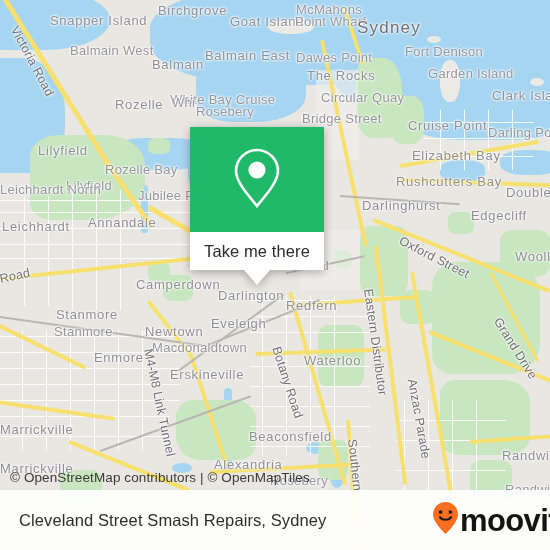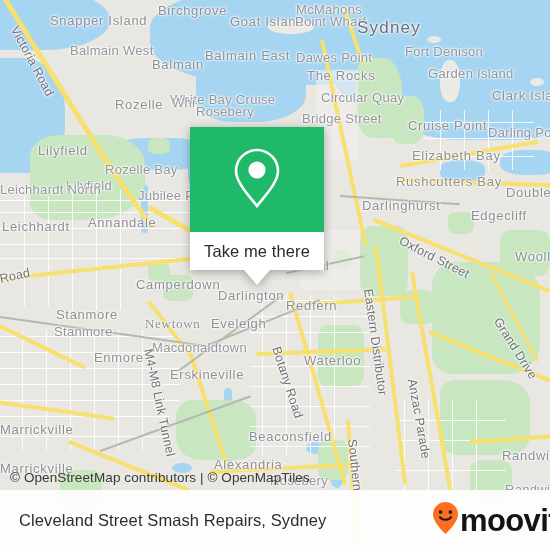--- a/index.html
+++ b/index.html
@@ -269,21 +269,21 @@
         <div class="lbl suburb" style="left: 396px; top: 174px;">Rushcutters Bay</div>
         <div class="lbl suburb" style="left: 362px; top: 198px;">Darlinghurst</div>
         <div class="lbl suburb" style="left: 471px; top: 208px;">Edgecliff</div>
         <div class="lbl road-lbl" style="left: 400px; top: 233px; transform: rotate(27deg); transform-origin: 0px 50%;">Oxford Street</div>
         <div class="lbl suburb" style="left: 515px; top: 249px;">Woolla</div>
         <div class="lbl suburb" style="left: 136px; top: 277px;">Camperdown</div>
         <div class="lbl suburb" style="left: 218px; top: 288px;">Darlington</div>
         <div class="lbl suburb" style="left: 286px; top: 298px;">Redfern</div>
         <div class="lbl road-lbl" style="left: 0px; top: 272px; transform: rotate(-12deg); transform-origin: 0px 50%;">Road</div>
         <div class="lbl suburb" style="left: 56px; top: 307px;">Stanmore</div>
-        <div class="lbl suburb" style="left: 145px; top: 316px; font-family: Liberation Serif, serif;">Newtown</div>
+        <div class="lbl suburb" style="left: 145px; top: 324px;">Newtown</div>
         <div class="lbl suburb" style="left: 211px; top: 316px;">Eveleigh</div>
         <div class="lbl small" style="left: 54px; top: 324px;">Stanmore</div>
         <div class="lbl small" style="left: 152px; top: 340px;">Macdonaldtown</div>
         <div class="lbl suburb" style="left: 94px; top: 350px;">Enmore</div>
         <div class="lbl suburb" style="left: 170px; top: 367px;">Erskineville</div>
         <div class="lbl suburb" style="left: 304px; top: 353px;">Waterloo</div>
         <div class="lbl road-lbl" style="left: 148px; top: 342px; transform: rotate(78deg); transform-origin: 0px 50%;">M4-M8 Link Tunnel</div>
         <div class="lbl road-lbl" style="left: 276px; top: 340px; transform: rotate(72deg); transform-origin: 0px 50%;">Botany Road</div>
         <div class="lbl road-lbl" style="left: 368px; top: 282px; transform: rotate(82deg); transform-origin: 0px 50%;">Eastern Distributor</div>
         <div class="lbl road-lbl" style="left: 412px; top: 372px; transform: rotate(80deg); transform-origin: 0px 50%;">Anzac Parade</div>

